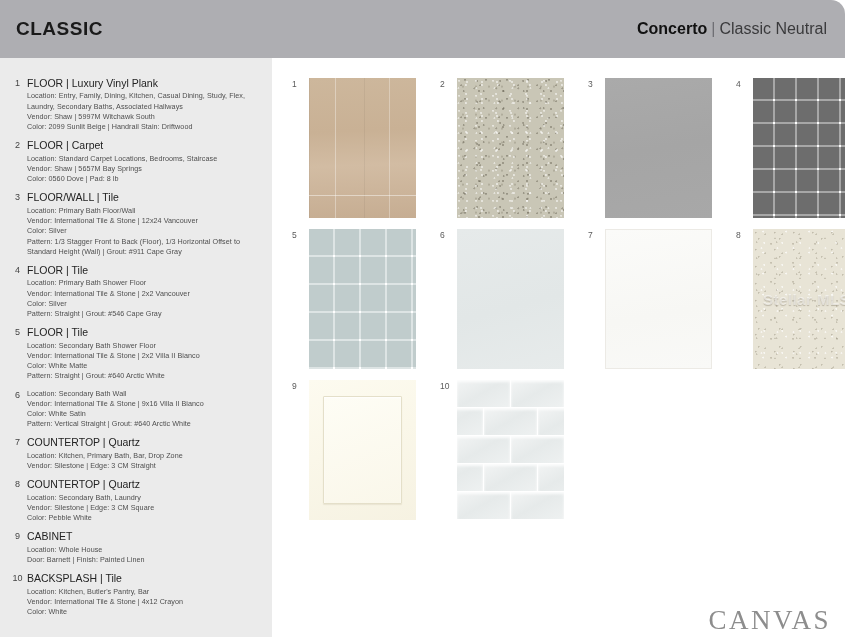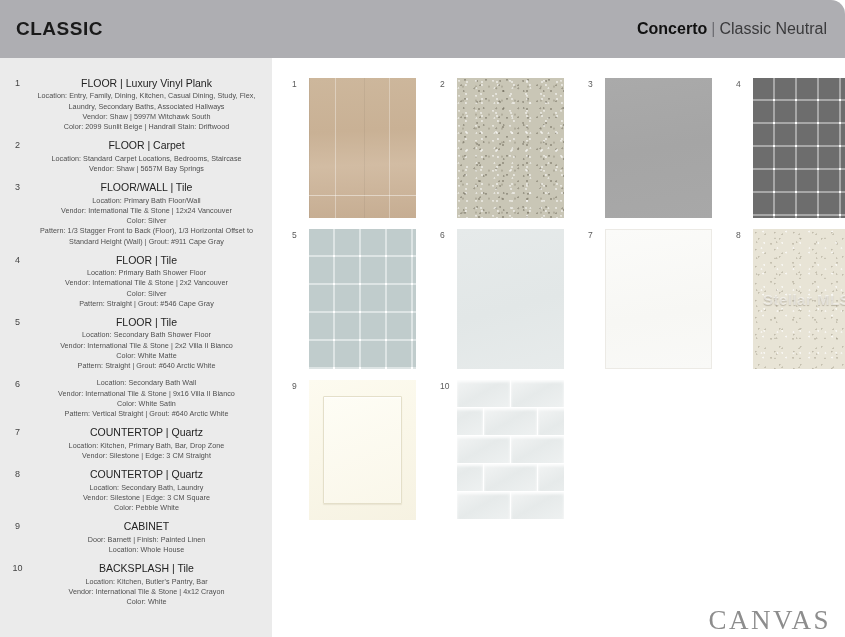--- a/index.html
+++ b/index.html
@@ -61,21 +61,21 @@
     margin-bottom: 7px;
   }
   .spec-num {
     width: 19px;
     flex: 0 0 19px;
     font-size: 9px;
     color: #444444;
     text-align: center;
     padding-top: 1px;
   }
-  .spec-body { flex: 1 1 auto; min-width: 0; text-align: center; }
+  .spec-body { flex: 1 1 auto; min-width: 0; }
   .spec-title {
     font-size: 10.5px;
     color: #232323;
     line-height: 1.28;
     margin-bottom: 1px;
   }
   .spec-line {
     font-size: 7.2px;
     color: #4e4e4e;
     line-height: 1.42;
@@ -314,20 +314,21 @@
         <div class="spec-line">Vendor: Shaw | 5997M Witchawk South</div>
         <div class="spec-line">Color: 2099 Sunlit Beige | Handrail Stain: Driftwood</div>
       </div>
     </div>
     <div class="spec-item">
       <div class="spec-num">2</div>
       <div class="spec-body">
         <div class="spec-title">FLOOR | Carpet</div>
         <div class="spec-line">Location: Standard Carpet Locations, Bedrooms, Staircase</div>
         <div class="spec-line">Vendor: Shaw | 5657M Bay Springs</div>
+        <div class="spec-line">Color: 0560 Dove | Pad: 8 lb</div>
       </div>
     </div>
     <div class="spec-item">
       <div class="spec-num">3</div>
       <div class="spec-body">
         <div class="spec-title">FLOOR/WALL | Tile</div>
         <div class="spec-line">Location: Primary Bath Floor/Wall</div>
         <div class="spec-line">Vendor: International Tile &amp; Stone | 12x24 Vancouver</div>
         <div class="spec-line">Color: Silver</div>
         <div class="spec-line">Pattern: 1/3 Stagger Front to Back (Floor), 1/3 Horizontal Offset to</div>
@@ -377,22 +378,22 @@
         <div class="spec-title">COUNTERTOP | Quartz</div>
         <div class="spec-line">Location: Secondary Bath, Laundry</div>
         <div class="spec-line">Vendor: Silestone | Edge: 3 CM Square</div>
         <div class="spec-line">Color: Pebble White</div>
       </div>
     </div>
     <div class="spec-item">
       <div class="spec-num">9</div>
       <div class="spec-body">
         <div class="spec-title">CABINET</div>
+        <div class="spec-line">Location: Whole House</div>
         <div class="spec-line">Door: Barnett | Finish: Painted Linen</div>
-        <div class="spec-line">Location: Whole House</div>
       </div>
     </div>
     <div class="spec-item">
       <div class="spec-num">10</div>
       <div class="spec-body">
         <div class="spec-title">BACKSPLASH | Tile</div>
         <div class="spec-line">Location: Kitchen, Butler's Pantry, Bar</div>
         <div class="spec-line">Vendor: International Tile &amp; Stone | 4x12 Crayon</div>
         <div class="spec-line">Color: White</div>
       </div>

